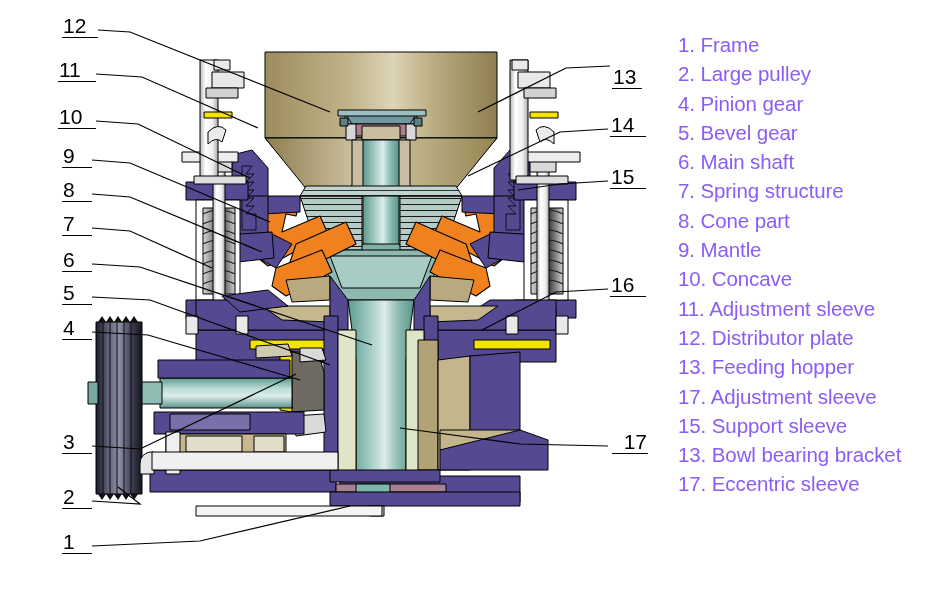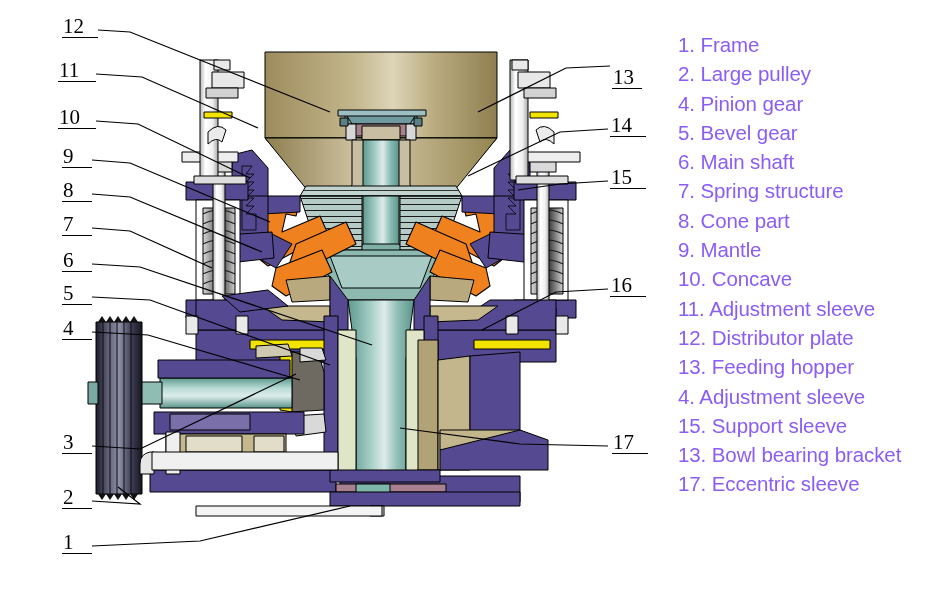--- a/index.html
+++ b/index.html
@@ -7,21 +7,21 @@
        font-family:"Liberation Sans", sans-serif;}
   #page{position:relative;width:942px;height:591px;background:#fff;}
 
   
   #legend{position:absolute;left:678px;top:30px;width:262px;}
   .legend-item{font-family:"Liberation Sans", sans-serif;
                font-size:20.5px;line-height:29.3px;color:#8b5cf6;
                white-space:nowrap;letter-spacing:-0.1px;}
 
   
-  .callout{position:absolute;font-family:Liberation Serif, serif;
+  .callout{position:absolute;font-family:Liberation Sans, sans-serif;
            font-size:21px;color:#000;line-height:20px;}
   .callout span{display:inline-block;padding:0 1px;}
 
   
   #art{position:absolute;left:0;top:0;width:942px;height:591px;}
 </style>
 </head>
 <body>
 
 <div id="page">
@@ -345,35 +345,35 @@
       <div class="callout" style="left: 62px; top: 250px;"><span>6</span><div style="height: 1px; background: rgb(0, 0, 0); width: 30px; margin-top: 1px;"></div></div>
       <div class="callout" style="left: 62px; top: 283px;"><span>5</span><div style="height: 1px; background: rgb(0, 0, 0); width: 30px; margin-top: 1px;"></div></div>
       <div class="callout" style="left: 62px; top: 318px;"><span>4</span><div style="height: 1px; background: rgb(0, 0, 0); width: 30px; margin-top: 1px;"></div></div>
       <div class="callout" style="left: 62px; top: 432px;"><span>3</span><div style="height: 1px; background: rgb(0, 0, 0); width: 30px; margin-top: 1px;"></div></div>
       <div class="callout" style="left: 62px; top: 487px;"><span>2</span><div style="height: 1px; background: rgb(0, 0, 0); width: 30px; margin-top: 1px;"></div></div>
       <div class="callout" style="left: 62px; top: 532px;"><span>1</span><div style="height: 1px; background: rgb(0, 0, 0); width: 30px; margin-top: 1px;"></div></div>
       <div class="callout" style="left: 612px; top: 52px; margin-top: 15px;"><span>13</span><div style="height: 1px; background: rgb(0, 0, 0); width: 30px; margin-top: 1px;"></div></div>
       <div class="callout" style="left: 610px; top: 115px;"><span>14</span><div style="height: 1px; background: rgb(0, 0, 0); width: 36px; margin-top: 1px;"></div></div>
       <div class="callout" style="left: 610px; top: 167px;"><span>15</span><div style="height: 1px; background: rgb(0, 0, 0); width: 36px; margin-top: 1px;"></div></div>
       <div class="callout" style="left: 610px; top: 275px;"><span>16</span><div style="height: 1px; background: rgb(0, 0, 0); width: 36px; margin-top: 1px;"></div></div>
-      <div class="callout" style="left: 612px; top: 432px;"><span>17</span><div style="height: 1px; background: rgb(0, 0, 0); width: 36px; margin-top: 1px;"></div></div>
+      <div class="callout" style="left: 612px; top: 432px; text-align: right;"><span>17</span><div style="height: 1px; background: rgb(0, 0, 0); width: 36px; margin-top: 1px;"></div></div>
     </div>
 
   <div id="legend">
       <div class="legend-item">1. Frame</div>
       <div class="legend-item">2. Large pulley</div>
       <div class="legend-item">4. Pinion gear</div>
       <div class="legend-item">5. Bevel gear</div>
       <div class="legend-item">6. Main shaft</div>
       <div class="legend-item">7. Spring structure</div>
       <div class="legend-item">8. Cone part</div>
       <div class="legend-item">9. Mantle</div>
       <div class="legend-item">10. Concave</div>
       <div class="legend-item">11. Adjustment sleeve</div>
       <div class="legend-item">12. Distributor plate</div>
       <div class="legend-item">13. Feeding hopper</div>
-      <div class="legend-item">4. Adjustment sleeve</div>
+      <div class="legend-item">17. Adjustment sleeve</div>
       <div class="legend-item">15. Support sleeve</div>
       <div class="legend-item">13. Bowl bearing bracket</div>
       <div class="legend-item">17. Eccentric sleeve</div>
     </div>
 
 </div>
 
 </body></html>

